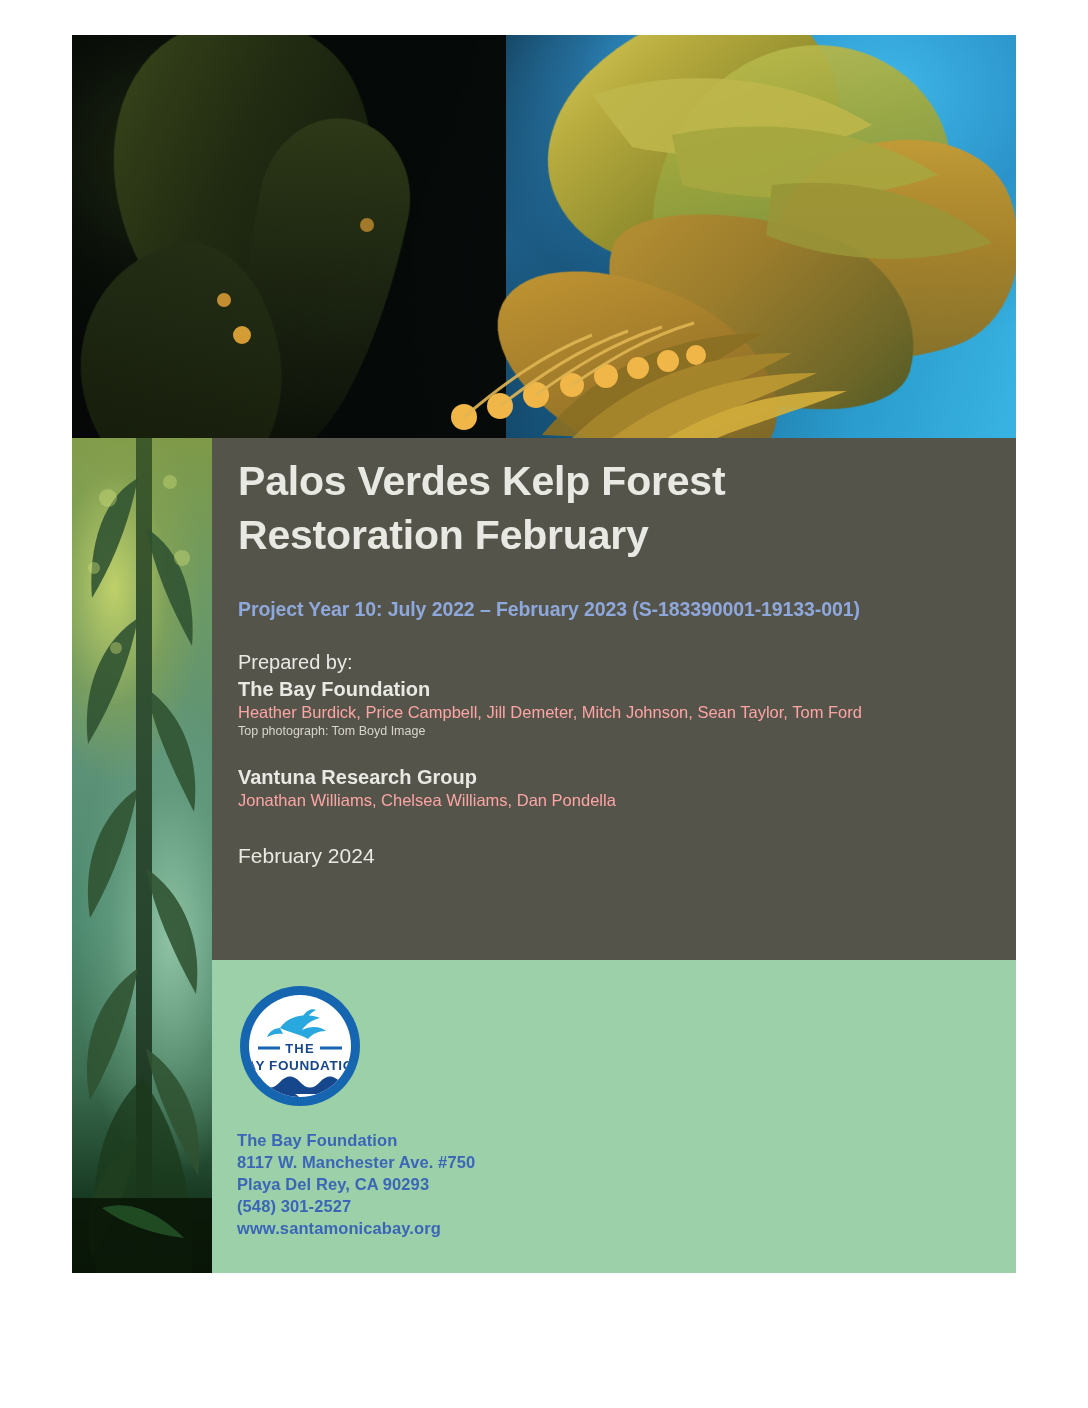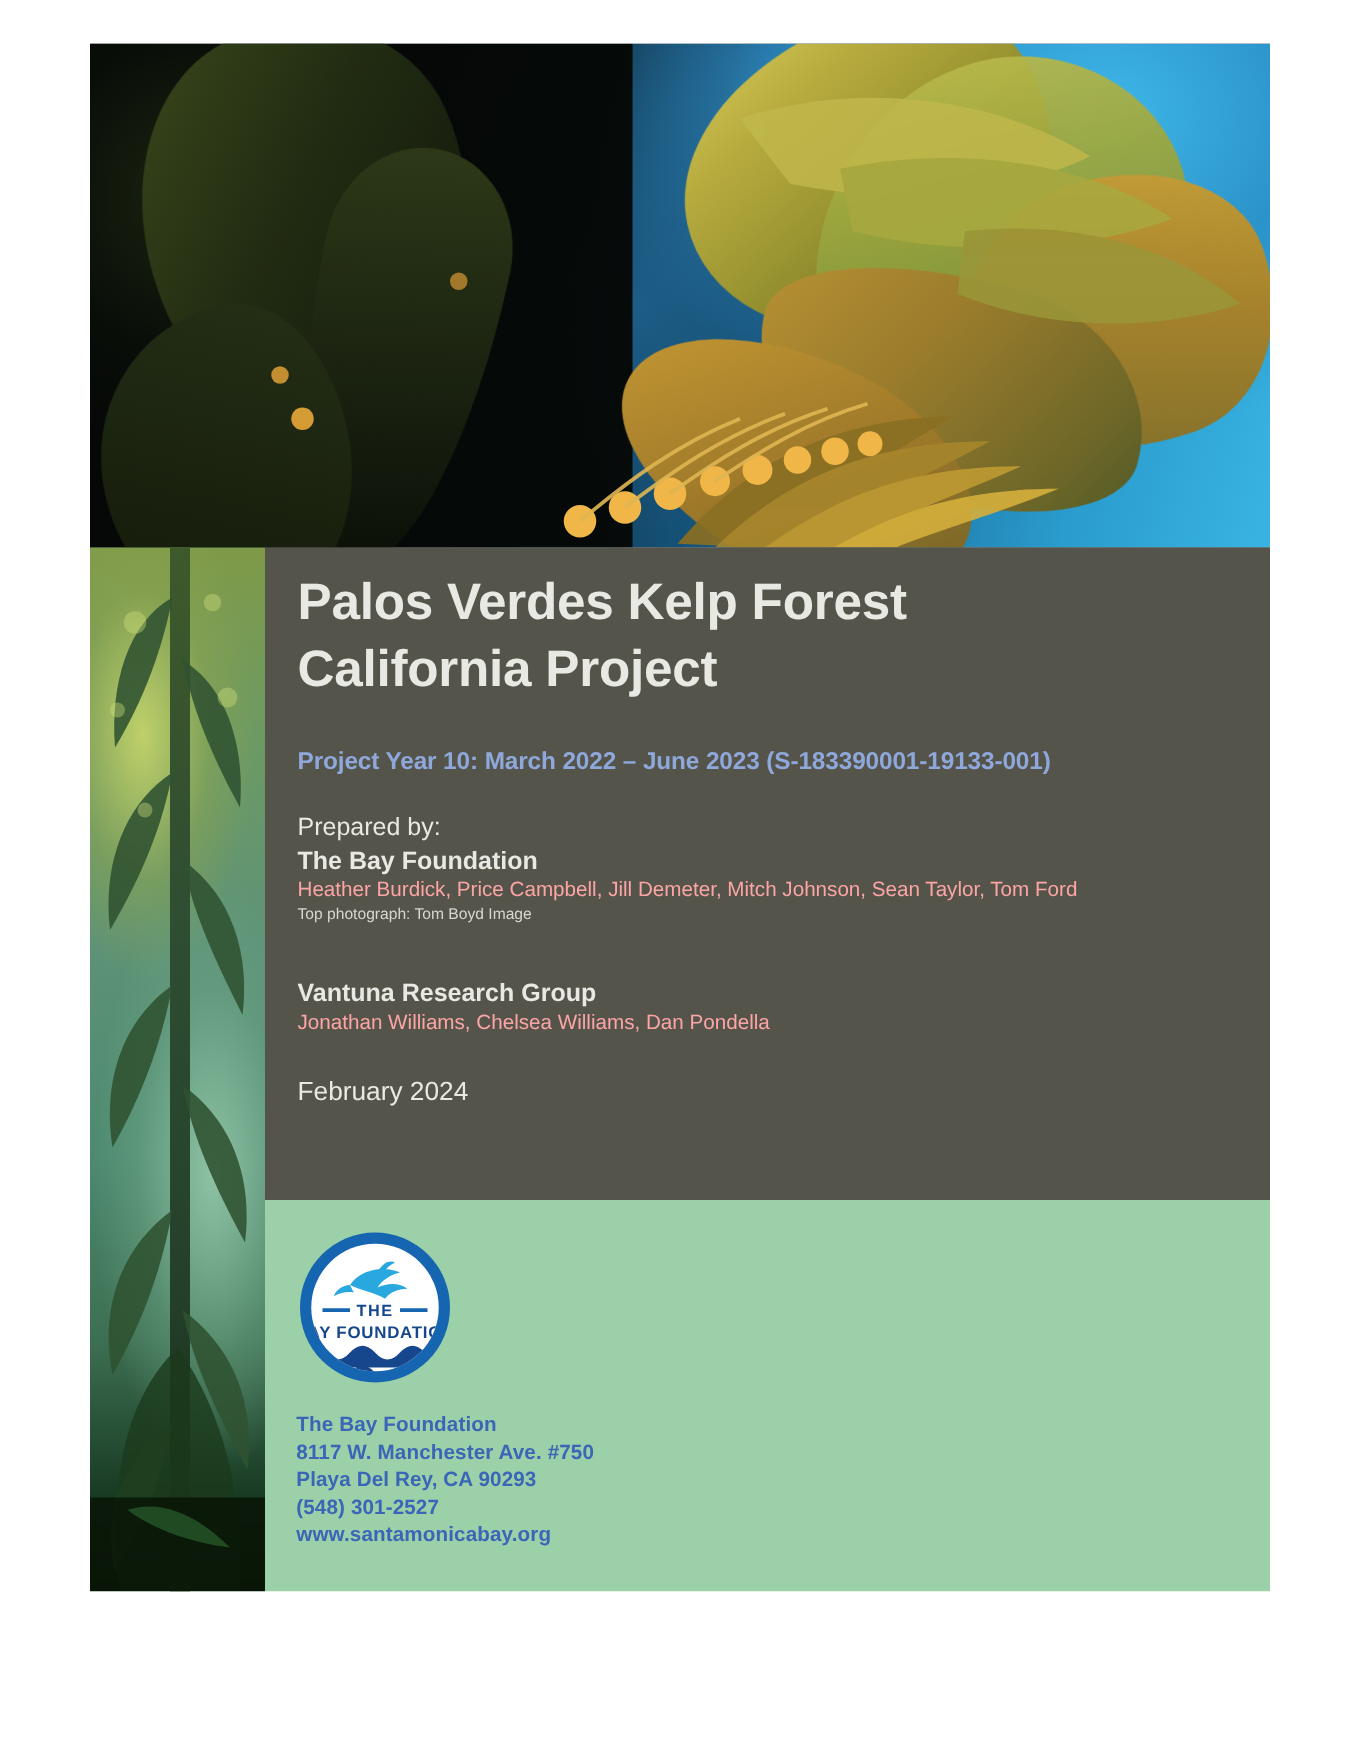--- a/index.html
+++ b/index.html
@@ -161,21 +161,21 @@
   .org-people {
     margin-top: 2px;
     font-size: 16.5px;
     color: #fca5a5;
   }
   .photo-credit {
     margin-top: 2px;
     font-size: 12.5px;
     color: #d8d6ce;
   }
-  .org-block-2 { margin-top: 46px; }
+  .org-block-2 { margin-top: 28px; }
   .pub-date {
     margin-top: 34px;
     font-size: 21px;
     color: #e9e9e4;
   }
 
   
   .greenblock {
     position: absolute;
     left: 212px;
@@ -288,24 +288,24 @@
         <circle cx="44" cy="210" r="6"></circle>
       </g>
     </svg>
   </div>
 
   <div class="panel">
     <div class="panel-inner">
 
       <h1 class="doc-title">
         <span>Palos Verdes Kelp Forest</span><br>
-        <span>California Project</span>
+        <span>Restoration February</span>
       </h1>
 
-      <div class="project-year">Project Year 10: March 2022 – June 2023 (S-183390001-19133-001)</div>
+      <div class="project-year">Project Year 10: July 2022 – February 2023 (S-183390001-19133-001)</div>
 
 
       <div class="prepared-by-label">Prepared by:</div>
 
       <div>
         <div class="org-name">The Bay Foundation</div>
         <div class="org-people">Heather Burdick, Price Campbell, Jill Demeter, Mitch Johnson, Sean Taylor, Tom Ford</div>
         <div class="photo-credit">Top photograph: Tom Boyd Image</div>
       </div>
 

